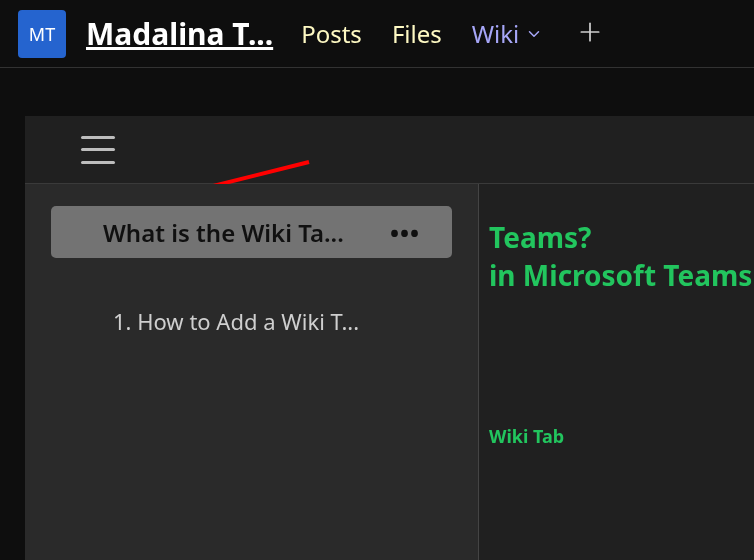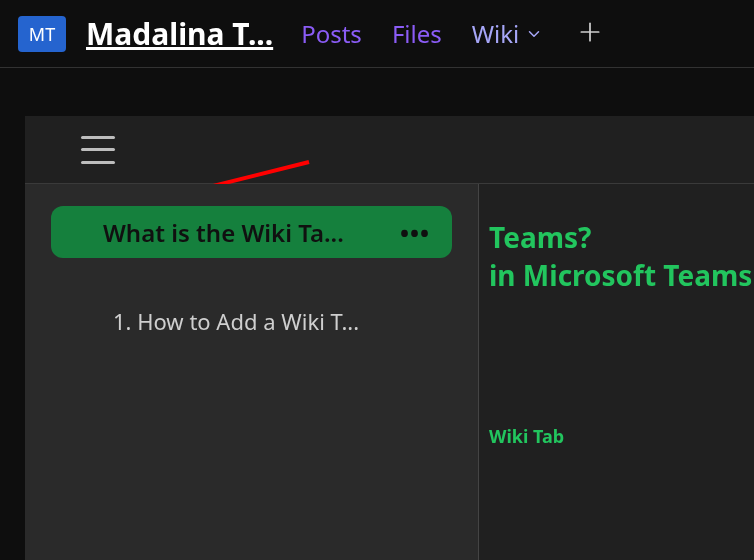--- a/index.html
+++ b/index.html
@@ -1,40 +1,40 @@
 <!DOCTYPE html>
 <html><head>
   <meta charset="utf-8">
   <style>
     * { box-sizing: border-box; margin: 0; padding: 0; }
     body { width: 754px; height: 560px; background: #0e0e0e; font-family: "Segoe UI", system-ui, -apple-system, sans-serif; overflow: hidden; position: relative; }
 
     .header { height: 68px; display: flex; align-items: center; padding: 0 8px; border-bottom: 1px solid #323232; }
-    .avatar { width: 48px; height: 36px; border-radius: 4px; background: #2564cf; display: flex; align-items: center; justify-content: center; color: #fff; font-size: 18px; font-weight: 400; margin: 0 20px 0 10px; }
+    .avatar { width: 48px; height: 48px; border-radius: 4px; background: #2564cf; display: flex; align-items: center; justify-content: center; color: #fff; font-size: 18px; font-weight: 400; margin: 0 20px 0 10px; }
     .channel-name { color: #fff; font-size: 30px; font-weight: 700; margin-right: 28px; white-space: nowrap; text-decoration: underline; }
     .tabs { display: flex; align-items: center; gap: 30px; }
-    .tab { color: #8b5cf6; font-size: 24px; cursor: pointer; position: relative; display: flex; align-items: center; gap: 6px; }
+    .tab { color: #fef9c3; font-size: 24px; cursor: pointer; position: relative; display: flex; align-items: center; gap: 6px; }
     .tab.active { color: #a6a6f7; }
     .tab.active::after { content: ""; position: absolute; left: 2px; bottom: -22px; width: 46px; height: 4px; background: #7d7ddf; }
     .plus-tab { color: #cfcfcf; font-size: 30px; font-weight: 300; cursor: pointer; margin-left: 4px; }
 
     .workspace { position: absolute; top: 68px; left: 0; right: 0; bottom: 0; background: #0e0e0e; }
 
     .content-area { position: absolute; top: 48px; left: 25px; right: 0; bottom: 0; background: #202020; }
     .toolbar { height: 68px; border-bottom: 1px solid #3a3a3a; display: flex; align-items: center; padding-left: 56px; }
     .hamburger { width: 34px; height: 28px; display: flex; flex-direction: column; justify-content: space-between; cursor: pointer; }
     .hamburger span { display: block; height: 3px; background: #bdbdbd; border-radius: 2px; }
 
     
     .arrow-svg { position: absolute; top: 36px; left: 84px; width: 210px; height: 100px; pointer-events: none; }
 
     .body-row { position: absolute; top: 68px; left: 0; right: 0; bottom: 0; display: flex; }
 
     .nav-panel { width: 454px; background: #2a2a2a; border-right: 1px solid #444; padding: 22px 0 0 26px; }
-    .nav-page { background: #15803d; color: #101010; height: 52px; border-radius: 12px; display: flex; align-items: center; padding: 0 22px 0 52px; margin-right: 26px; font-size: 24px; font-weight: 600; cursor: pointer; position: relative; }
+    .nav-page { background: #737373; color: #101010; height: 52px; border-radius: 5px; display: flex; align-items: center; padding: 0 32px 0 52px; margin-right: 26px; font-size: 24px; font-weight: 600; cursor: pointer; position: relative; }
     .nav-page-label { flex: 1; white-space: nowrap; overflow: hidden; text-overflow: ellipsis; }
     .nav-page-more { font-size: 24px; letter-spacing: 1px; color: #101010; cursor: pointer; font-weight: 700; }
     .nav-section { color: #cfcfcf; font-size: 22px; padding: 0 26px 0 62px; margin-top: 48px; cursor: pointer; white-space: nowrap; overflow: hidden; text-overflow: ellipsis; }
     .nav-section + .nav-section { margin-top: 30px; }
 
     .page-content { flex: 1; background: #202020; color: #22c55e; padding: 34px 10px 0 10px; overflow: hidden; }
     .page-heading { font-size: 28px; font-weight: 700; white-space: nowrap; }
     .page-subheading { font-size: 28px; font-weight: 700; white-space: nowrap; }
     .page-sectionhead { font-size: 18px; font-weight: 700; margin-top: 130px; white-space: nowrap; }
   </style>

